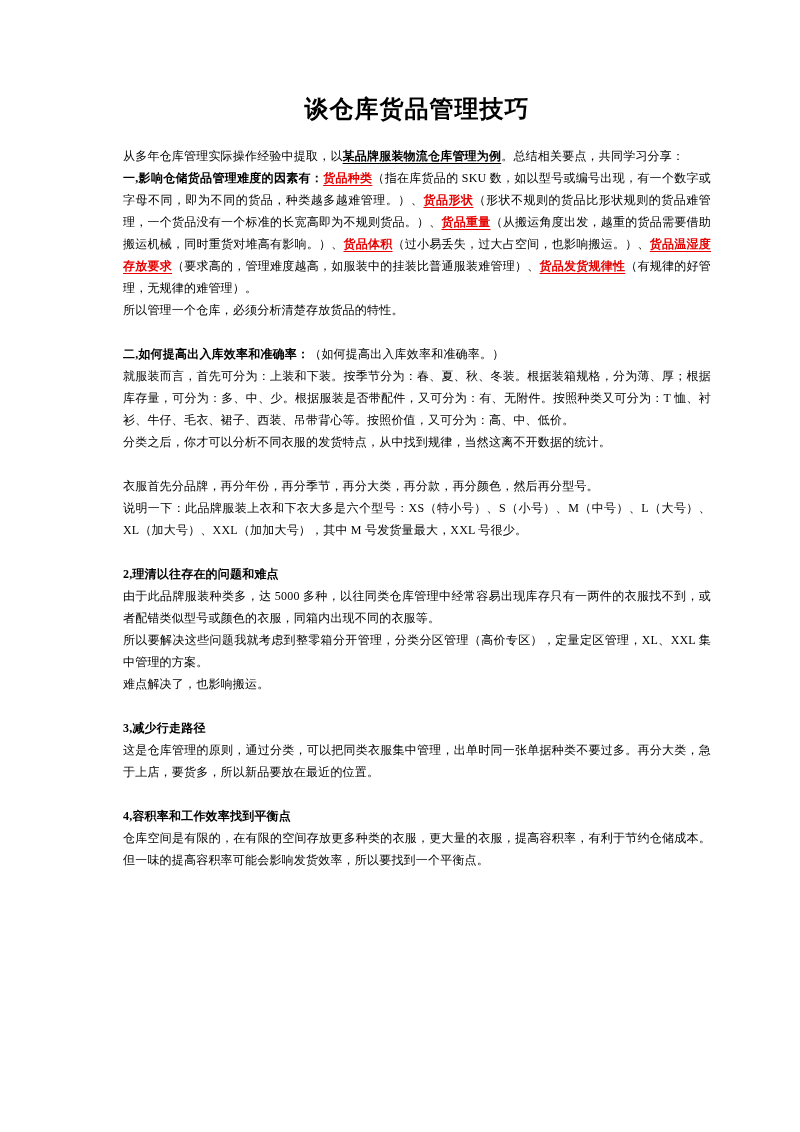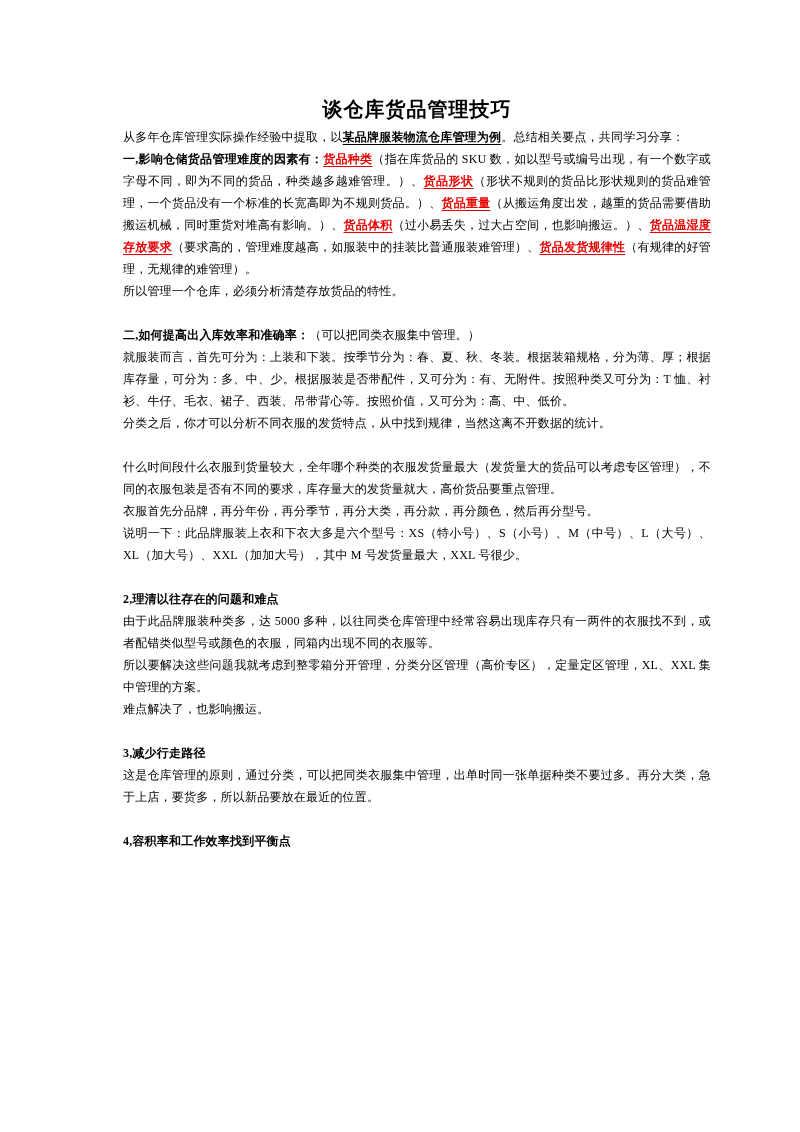--- a/index.html
+++ b/index.html
@@ -16,23 +16,23 @@
     font-family: "Liberation Serif", "DejaVu Serif", serif;
     color: #000000;
   }
   .content {
     position: absolute;
     left: 123px;
     top: 94px;
     width: 588px;
   }
   .doc-title {
-    margin: 0 0 2px 0;
+    margin: 0 0 21px 0;
     text-align: center;
-    font-size: 20px;
+    font-size: 24px;
     font-weight: bold;
     letter-spacing: 1px;
     line-height: 30px;
   }
   .doc-body p {
     margin: 0;
     font-size: 12px;
     line-height: 22px;
     text-align: justify;
     letter-spacing: 0.2px;
@@ -58,32 +58,32 @@
 <body>
 
 <div class="page">
   <div class="content">
     <h1 class="doc-title">谈仓库货品管理技巧</h1>
     <div class="doc-body">
         <p><span class="run normal">从多年仓库管理实际操作经验中提取，以</span><span class="run bold-underline">某品牌服装物流仓库管理为例</span><span class="run normal">。总结相关要点，共同学习分享：</span></p>
         <p><span class="run bold">一,影响仓储货品管理难度的因素有：</span><span class="run red-term">货品种类</span><span class="run normal">（指在库货品的 SKU 数，如以型号或编号出现，有一个数字或字母不同，即为不同的货品，种类越多越难管理。）、</span><span class="run red-term">货品形状</span><span class="run normal">（形状不规则的货品比形状规则的货品难管理，一个货品没有一个标准的长宽高即为不规则货品。）、</span><span class="run red-term">货品重量</span><span class="run normal">（从搬运角度出发，越重的货品需要借助搬运机械，同时重货对堆高有影响。）、</span><span class="run red-term">货品体积</span><span class="run normal">（过小易丢失，过大占空间，也影响搬运。）、</span><span class="run red-term">货品温湿度存放要求</span><span class="run normal">（要求高的，管理难度越高，如服装中的挂装比普通服装难管理）、</span><span class="run red-term">货品发货规律性</span><span class="run normal">（有规律的好管理，无规律的难管理）。</span></p>
         <p><span class="run normal">所以管理一个仓库，必须分析清楚存放货品的特性。</span></p>
         <p class="blank"></p>
-        <p><span class="run bold">二,如何提高出入库效率和准确率：</span><span class="run normal">（可以把同类衣服集中管理。）</span></p>
+        <p><span class="run bold">二,如何提高出入库效率和准确率：</span><span class="run normal">（如何提高出入库效率和准确率。）</span></p>
         <p><span class="run normal">就服装而言，首先可分为：上装和下装。按季节分为：春、夏、秋、冬装。根据装箱规格，分为薄、厚；根据库存量，可分为：多、中、少。根据服装是否带配件，又可分为：有、无附件。按照种类又可分为：T 恤、衬衫、牛仔、毛衣、裙子、西装、吊带背心等。按照价值，又可分为：高、中、低价。</span></p>
         <p><span class="run normal">分类之后，你才可以分析不同衣服的发货特点，从中找到规律，当然这离不开数据的统计。</span></p>
         <p class="blank"></p>
-        <p><span class="run normal">什么时间段什么衣服到货量较大，全年哪个种类的衣服发货量最大（发货量大的货品可以考虑专区管理），不同的衣服包装是否有不同的要求，库存量大的发货量就大，高价货品要重点管理。</span></p>
         <p><span class="run normal">衣服首先分品牌，再分年份，再分季节，再分大类，再分款，再分颜色，然后再分型号。</span></p>
         <p><span class="run normal">说明一下：此品牌服装上衣和下衣大多是六个型号：XS（特小号）、S（小号）、M（中号）、L（大号）、XL（加大号）、XXL（加加大号），其中 M 号发货量最大，XXL 号很少。</span></p>
         <p class="blank"></p>
         <p><span class="run bold">2,理清以往存在的问题和难点</span></p>
         <p><span class="run normal">由于此品牌服装种类多，达 5000 多种，以往同类仓库管理中经常容易出现库存只有一两件的衣服找不到，或者配错类似型号或颜色的衣服，同箱内出现不同的衣服等。</span></p>
         <p><span class="run normal">所以要解决这些问题我就考虑到整零箱分开管理，分类分区管理（高价专区），定量定区管理，XL、XXL 集中管理的方案。</span></p>
         <p><span class="run normal">难点解决了，也影响搬运。</span></p>
         <p class="blank"></p>
         <p><span class="run bold">3,减少行走路径</span></p>
         <p><span class="run normal">这是仓库管理的原则，通过分类，可以把同类衣服集中管理，出单时同一张单据种类不要过多。再分大类，急于上店，要货多，所以新品要放在最近的位置。</span></p>
         <p class="blank"></p>
         <p><span class="run bold">4,容积率和工作效率找到平衡点</span></p>
+        <p><span class="run normal">仓库空间是有限的，在有限的空间存放更多种类的衣服，更大量的衣服，提高容积率，有利于节约仓储成本。但一味的提高容积率可能会影响发货效率，所以要找到一个平衡点。</span></p>
       </div>
   </div>
 </div>
 
 </body></html>

